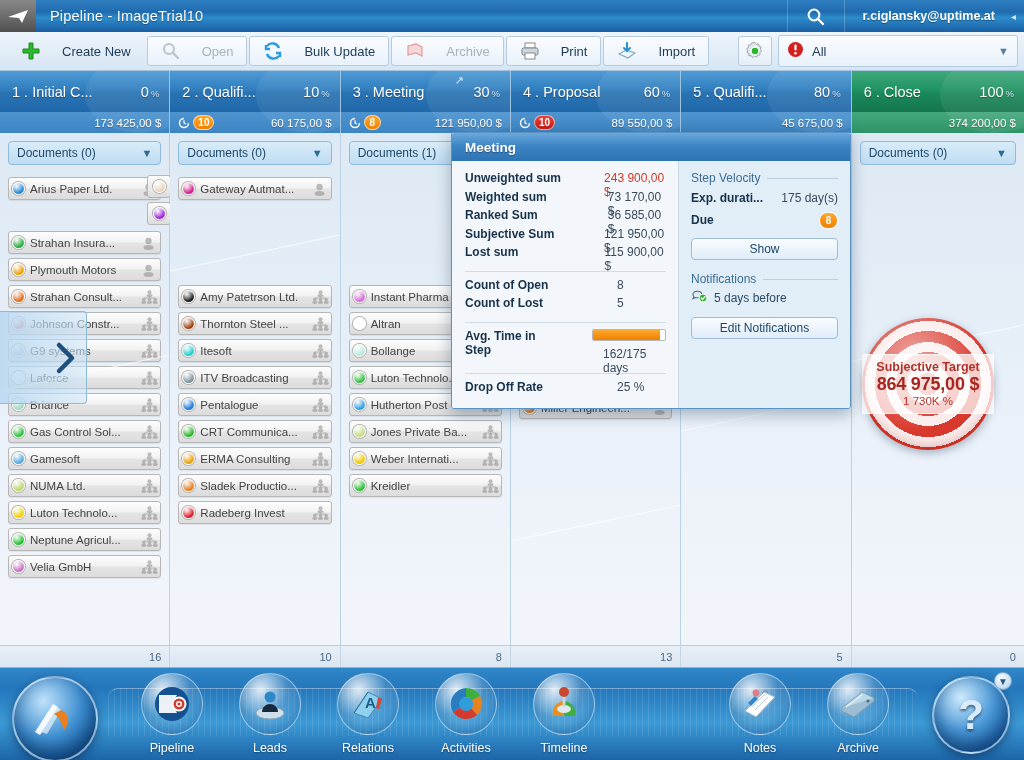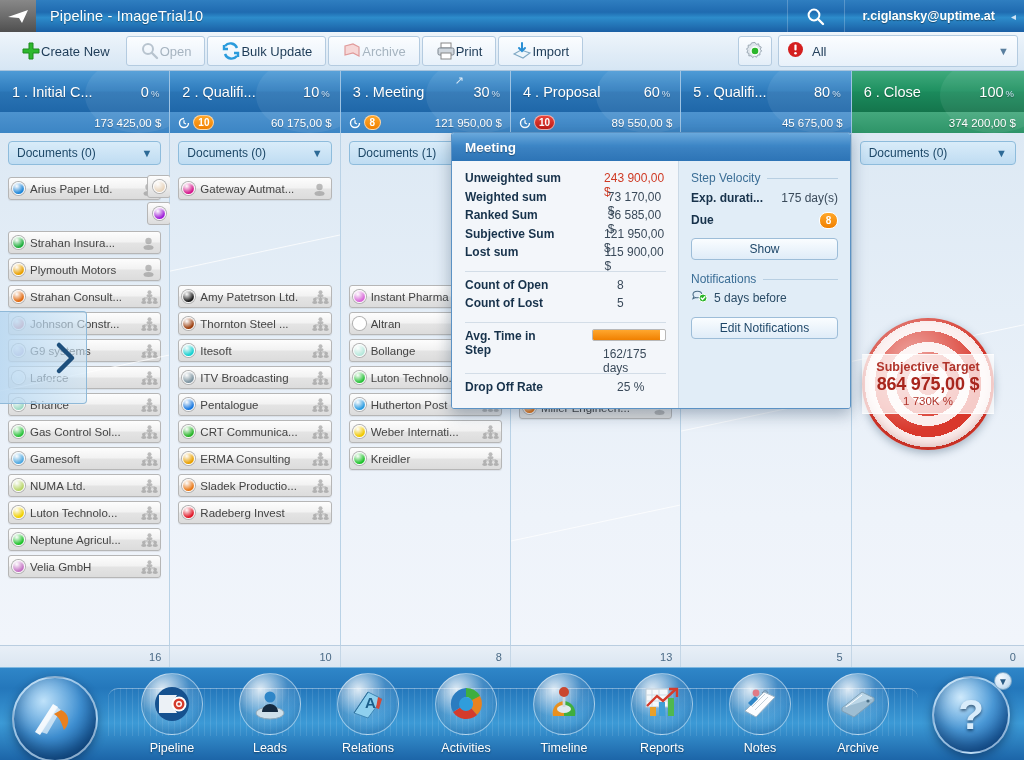--- a/index.html
+++ b/index.html
@@ -40,21 +40,21 @@
   .tb-arrow{ color:#cfe3f5; font-size:10px; padding-right:8px;}
 
   
   .toolbar{
     position:absolute; left:0; top:32px; width:1024px; height:39px;
     background:linear-gradient(to bottom,#eef5fb 0%,#e2edf7 50%,#d6e6f4 100%);
     border-bottom:1px solid #a8c4dd;
     display:flex; align-items:center; padding:0 6px;
   }
   .tbtn{
-    height:30px; display:flex;align-items:center; gap:0;
+    height:30px; display:flex;align-items:center; gap:21px;
     padding:0 13px; margin:8px 1px;
     border:1px solid transparent; border-radius:3px;
     font-size:13px; color:#1d3b57;
   }
   .tbtn.framed{
     border:1px solid #b4cbe0;
     background:linear-gradient(to bottom,#fbfdff,#e8f1fa);
   }
   .tbtn.disabled{ color:#a6b4c0; }
   .tbtn .gi{ width:20px;height:20px;display:block; }
@@ -914,20 +914,35 @@
               <ellipse cx="2.8" cy="12.5" rx="2.6" ry="1.4" fill="#8b8b8b"></ellipse>
               <circle cx="2.8" cy="9.6" r="1.8" fill="#8b8b8b"></circle>
               <ellipse cx="8.5" cy="12.5" rx="2.6" ry="1.4" fill="#8b8b8b"></ellipse>
               <circle cx="8.5" cy="9.6" r="1.8" fill="#8b8b8b"></circle>
               <ellipse cx="14.2" cy="12.5" rx="2.6" ry="1.4" fill="#8b8b8b"></ellipse>
               <circle cx="14.2" cy="9.6" r="1.8" fill="#8b8b8b"></circle>
               <path d="M8.5 6.5v1.5M3 8h11" stroke="#8b8b8b" fill="none"></path>
             </svg></span>
         </div>
         <div class="card">
+          <span class="dot" style="background: radial-gradient(circle at 34% 28%, rgba(255, 255, 255, 0.85), rgb(196, 220, 128) 68%);"></span>
+          <span class="cname">Jones Private Ba...</span>
+          <span class="pic"><svg width="17" height="14" viewBox="0 0 17 14">
+              <ellipse cx="8.5" cy="5.5" rx="3" ry="1.6" fill="#8b8b8b"></ellipse>
+              <circle cx="8.5" cy="2.2" r="2" fill="#8b8b8b"></circle>
+              <ellipse cx="2.8" cy="12.5" rx="2.6" ry="1.4" fill="#8b8b8b"></ellipse>
+              <circle cx="2.8" cy="9.6" r="1.8" fill="#8b8b8b"></circle>
+              <ellipse cx="8.5" cy="12.5" rx="2.6" ry="1.4" fill="#8b8b8b"></ellipse>
+              <circle cx="8.5" cy="9.6" r="1.8" fill="#8b8b8b"></circle>
+              <ellipse cx="14.2" cy="12.5" rx="2.6" ry="1.4" fill="#8b8b8b"></ellipse>
+              <circle cx="14.2" cy="9.6" r="1.8" fill="#8b8b8b"></circle>
+              <path d="M8.5 6.5v1.5M3 8h11" stroke="#8b8b8b" fill="none"></path>
+            </svg></span>
+        </div>
+        <div class="card">
           <span class="dot" style="background: radial-gradient(circle at 34% 28%, rgba(255, 255, 255, 0.85), rgb(240, 200, 0) 68%);"></span>
           <span class="cname">Weber Internati...</span>
           <span class="pic"><svg width="17" height="14" viewBox="0 0 17 14">
               <ellipse cx="8.5" cy="5.5" rx="3" ry="1.6" fill="#8b8b8b"></ellipse>
               <circle cx="8.5" cy="2.2" r="2" fill="#8b8b8b"></circle>
               <ellipse cx="2.8" cy="12.5" rx="2.6" ry="1.4" fill="#8b8b8b"></ellipse>
               <circle cx="2.8" cy="9.6" r="1.8" fill="#8b8b8b"></circle>
               <ellipse cx="8.5" cy="12.5" rx="2.6" ry="1.4" fill="#8b8b8b"></ellipse>
               <circle cx="8.5" cy="9.6" r="1.8" fill="#8b8b8b"></circle>
               <ellipse cx="14.2" cy="12.5" rx="2.6" ry="1.4" fill="#8b8b8b"></ellipse>
@@ -1191,34 +1206,20 @@
       <svg width="38" height="38" viewBox="0 0 38 38">
           <path d="M19 16a12 12 0 0 1 11 15H19z" fill="#3fae3f"></path>
           <path d="M19 31H8a12 12 0 0 1 11-15z" fill="#e8901f"></path>
           <ellipse cx="19" cy="24" rx="7" ry="4" fill="#dfe9ef"></ellipse>
           <rect x="17.6" y="8" width="2.8" height="14" fill="#cfd8de"></rect>
           <circle cx="19" cy="7" r="5" fill="#c9472f"></circle>
         </svg>
     </div>
     <div class="lbl">Timeline</div>
   </div>
-  <div class="dock-item" style="left:613px">
-    <div class="orb">
-      <svg width="40" height="36" viewBox="0 0 40 36">
-          <rect x="4" y="3" width="22" height="18" fill="#f4f8fb" stroke="#b8c8d4"></rect>
-          <path d="M4 9h22M4 15h22M10 3v18M17 3v18" stroke="#cfdbe4" fill="none"></path>
-          <rect x="8" y="21" width="6" height="9" fill="#e8a02a"></rect>
-          <rect x="17" y="16" width="6" height="14" fill="#3f9fd8"></rect>
-          <rect x="26" y="12" width="6" height="18" fill="#4fb84f"></rect>
-          <path d="M5 20L15 10l6 5L34 3" fill="none" stroke="#d43b2c" stroke-width="2.4"></path>
-          <path d="M27 3h8v8" fill="none" stroke="#d43b2c" stroke-width="2.4"></path>
-        </svg>
-    </div>
-    <div class="lbl">Reports</div>
-  </div>
   <div class="dock-item" style="left:711px">
     <div class="orb">
       <svg width="40" height="34" viewBox="0 0 40 34">
           <path d="M5 24L24 5l11 5-19 20z" fill="#fcfdff" stroke="#9eb4c4"></path>
           <path d="M12 20l13-13M15 23l13-13" stroke="#c2cfd9" fill="none"></path>
           <path d="M22 6c2-3 5-3 6 0" fill="none" stroke="#6e88a0"></path>
           <path d="M8 16l7-7 3 3-7 7z" fill="#2f86c8"></path>
           <circle cx="16" cy="6" r="3.4" fill="#e07a86"></circle>
         </svg>
     </div>

